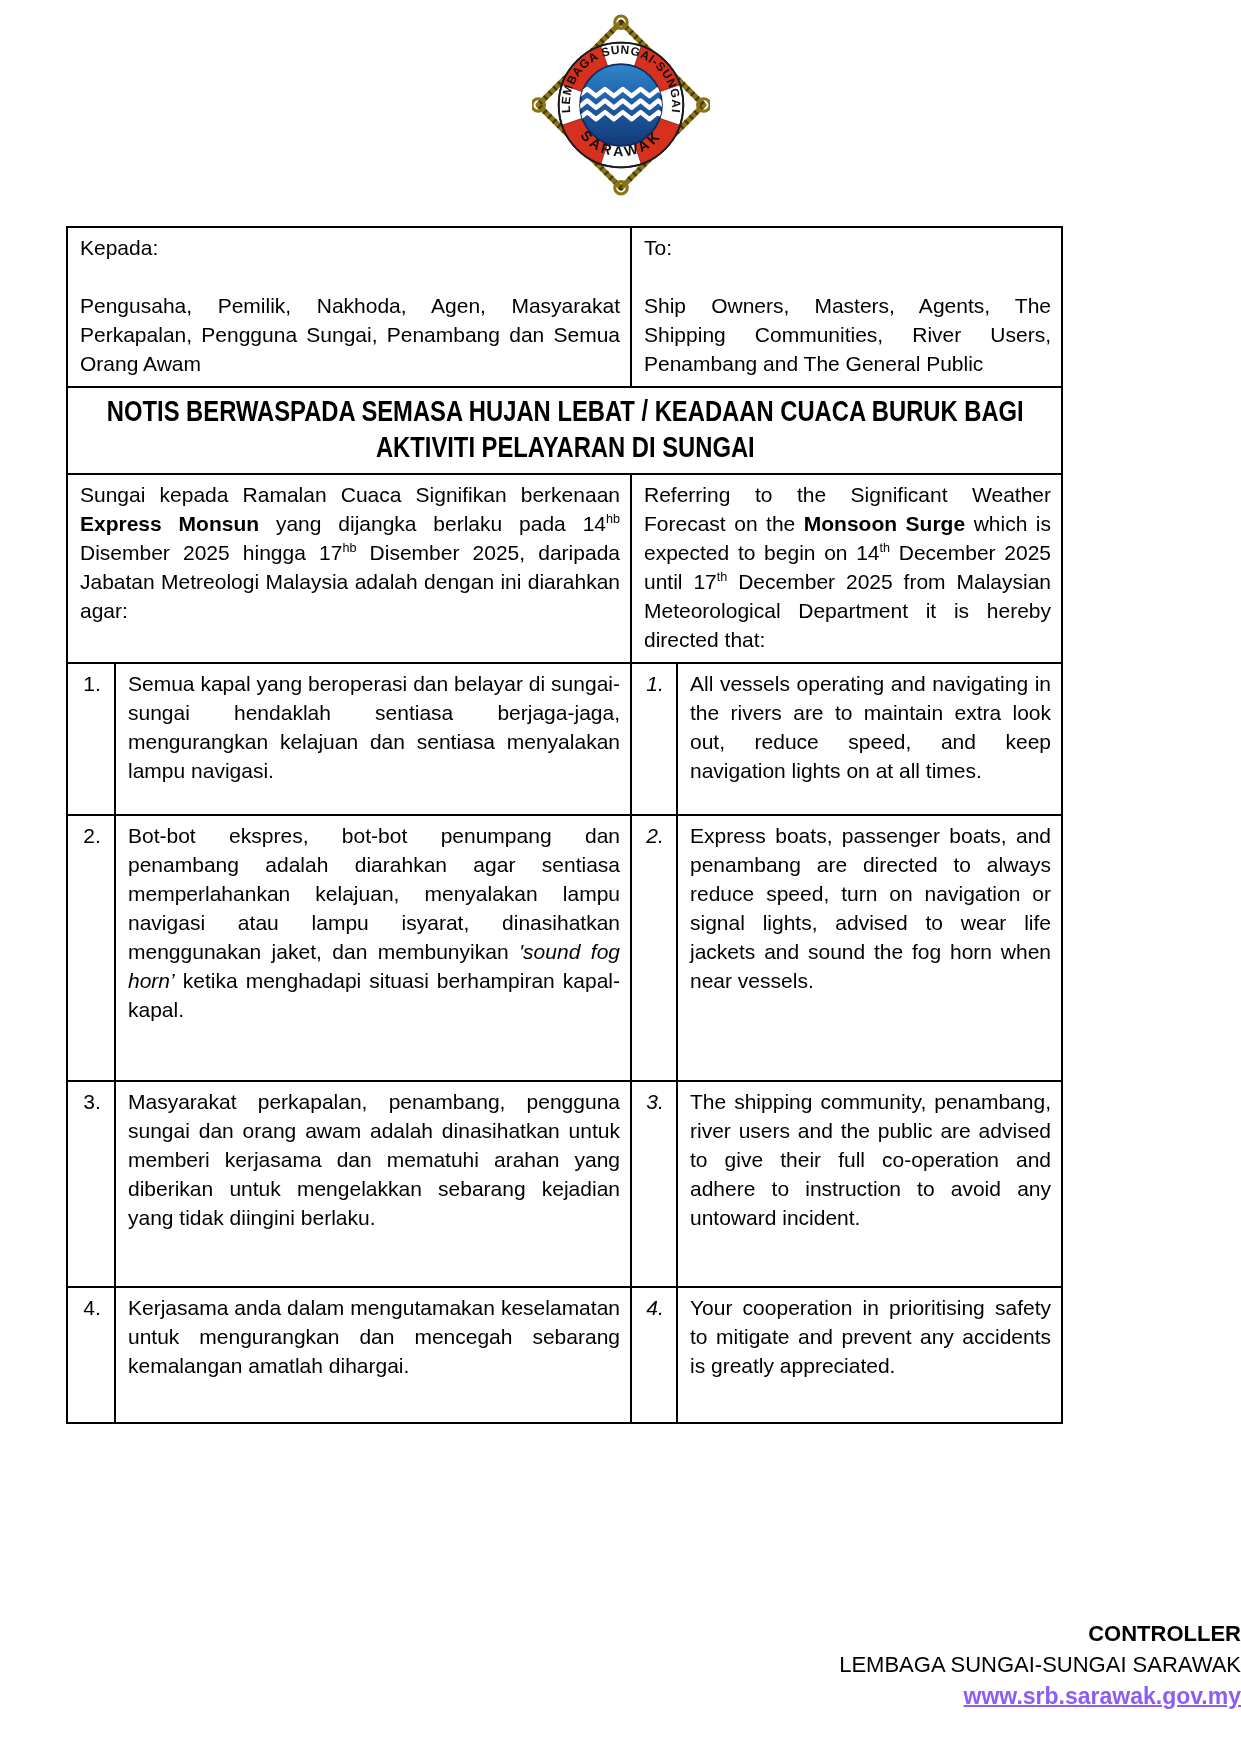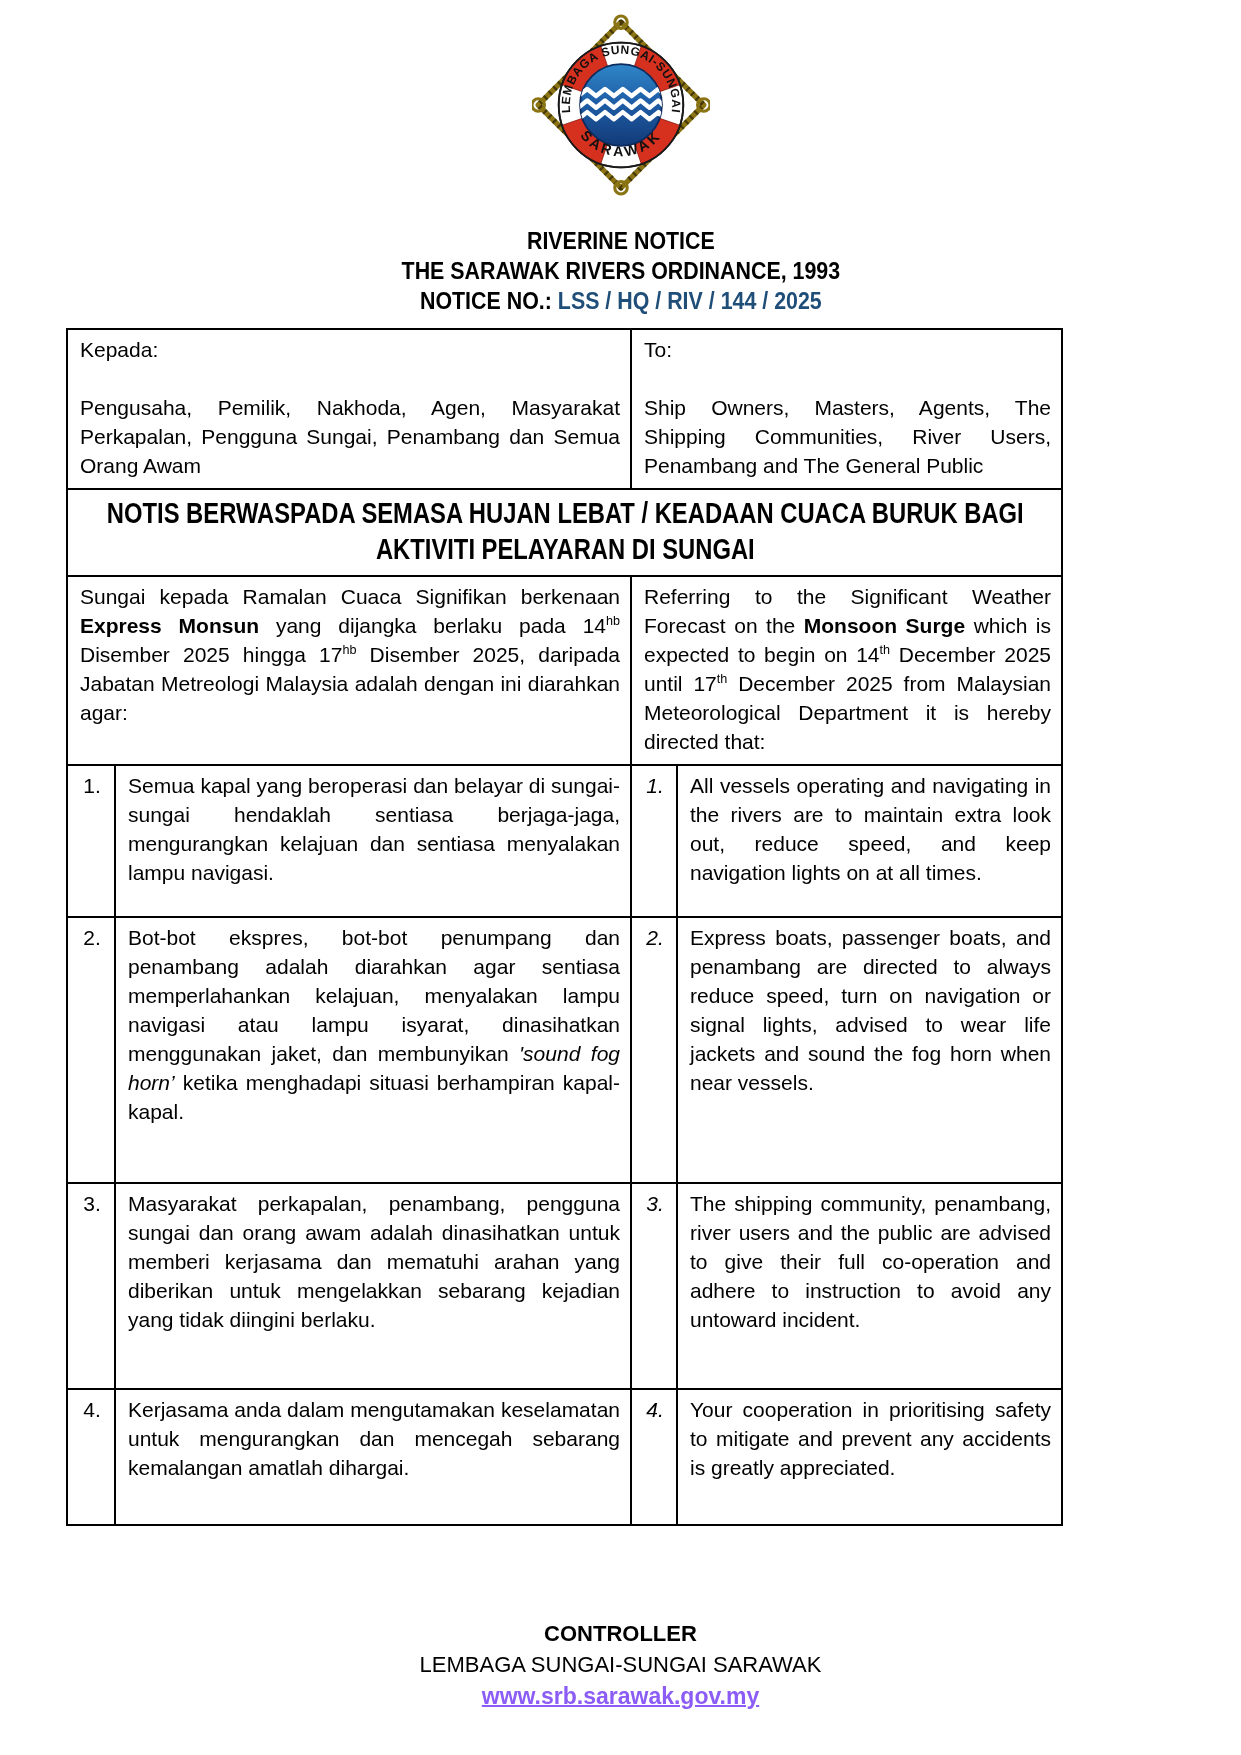--- a/index.html
+++ b/index.html
@@ -47,21 +47,21 @@
   .i{font-style:italic;}
   sup{font-size:0.6em;vertical-align:super;line-height:0;}
   
   tr.r-recip td{height:138px;}
   tr.r-intro td{height:176px;}
   tr.r-i1 td{height:152px;}
   tr.r-i2 td{height:266px;}
   tr.r-i3 td{height:206px;}
   tr.r-i4 td{height:136px;}
   
-  .footer{position:absolute;left:0;right:0;top:1618px;text-align:center;}
+  .footer{position:absolute;left:0;right:0;top:1618px;text-align:right;}
   .footer-line1{font-weight:bold;font-size:22px;line-height:31px;}
   .footer-line2{font-size:22px;line-height:31px;}
   .footer-link{
     display:inline-block;font-weight:bold;font-size:23px;line-height:33px;
     color:#8b5cf6;text-decoration:underline;text-decoration-thickness:2px;
     cursor:pointer;
   }
 </style>
 </head>
 <body>
@@ -112,34 +112,20 @@
 
       <text font-family="Liberation Sans, DejaVu Sans, sans-serif" font-size="13.5" font-weight="bold" fill="#101010" letter-spacing="0.8">
         <textPath href="#arcTop" startOffset="50%" text-anchor="middle">LEMBAGA SUNGAI-SUNGAI</textPath>
       </text>
       <text font-family="Liberation Sans, DejaVu Sans, sans-serif" font-size="16" font-weight="bold" fill="#101010" letter-spacing="3.5">
         <textPath href="#arcBot" startOffset="50%" text-anchor="middle">SARAWAK</textPath>
       </text>
     </svg>
   </div>
 
-  <div class="head-block">
-    <div class="head-line">
-      <span class="squeeze93">RIVERINE NOTICE</span>
-    </div>
-    <div class="head-line">
-      <span class="squeeze93">THE SARAWAK RIVERS ORDINANCE, 1993</span>
-    </div>
-    <div class="head-line">
-      <span class="squeeze93">
-        <span>NOTICE NO.: </span>
-        <span class="notice-no">LSS / HQ / RIV / 144 / 2025</span>
-      </span>
-    </div>
-  </div>
 
   <table class="doc">
     <colgroup>
       <col class="c-num-l">
         <col class="c-ms">
         <col class="c-num-r">
         <col class="c-en">
     </colgroup>
 
     <tbody>

